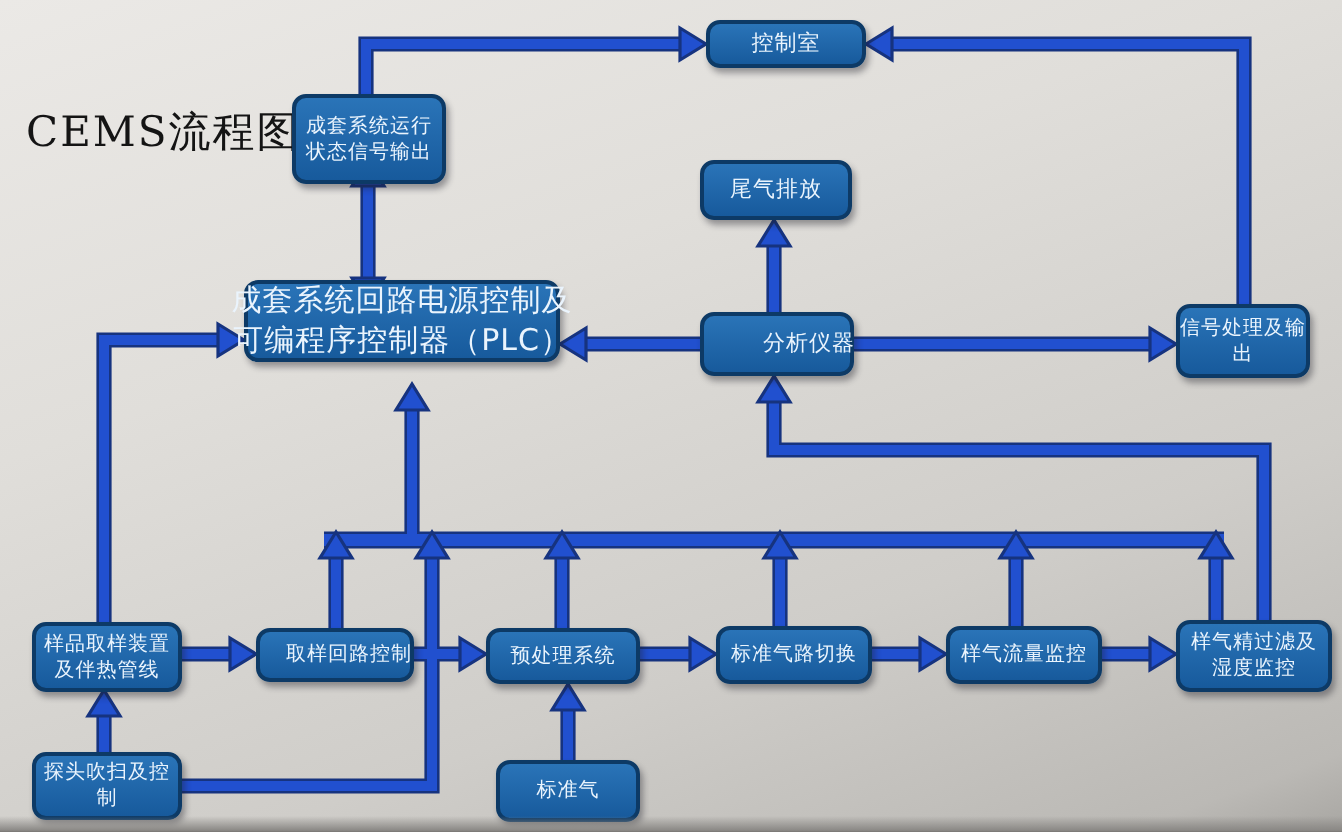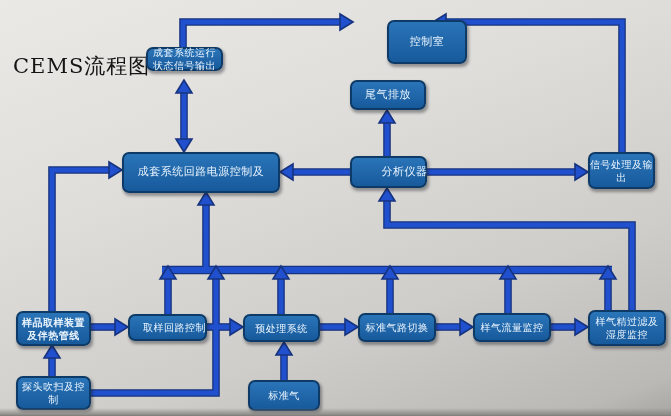--- a/index.html
+++ b/index.html
@@ -105,41 +105,42 @@
       <polygon points="52,345 44,358 60,358" fill="#2150cf" stroke="#16337f" stroke-width="1.6"></polygon>
       <polygon points="128,327 115,319 115,335" fill="#2150cf" stroke="#16337f" stroke-width="1.6"></polygon>
       <polygon points="243,327 230,319 230,335" fill="#2150cf" stroke="#16337f" stroke-width="1.6"></polygon>
       <polygon points="358,327 345,319 345,335" fill="#2150cf" stroke="#16337f" stroke-width="1.6"></polygon>
       <polygon points="473,327 460,319 460,335" fill="#2150cf" stroke="#16337f" stroke-width="1.6"></polygon>
       <polygon points="588,327 575,319 575,335" fill="#2150cf" stroke="#16337f" stroke-width="1.6"></polygon>
       <polygon points="284,342 276,355 292,355" fill="#2150cf" stroke="#16337f" stroke-width="1.6"></polygon>
       <polygon points="387,188 379,201 395,201" fill="#2150cf" stroke="#16337f" stroke-width="1.6"></polygon>
     </svg>
   <div id="nodes">
-      <div class="node" style="left: 353px; top: 20px; width: 80px; height: 44px; font-size: 11px; margin-left: 34px;">
+      <div class="node" style="left: 353px; top: 10px; width: 80px; height: 24px; font-size: 11px;">
         <span class="lbl">控制室</span>
       </div>
-      <div class="node" style="left: 146px; top: 47px; width: 77px; height: 24px; font-size: 10px;">
+      <div class="node" style="left: 146px; top: 47px; width: 77px; height: 45px; font-size: 10px;">
         <span class="lbl">成套系统运行</span>
         <span class="lbl">状态信号输出</span>
       </div>
       <div class="node" style="left: 350px; top: 80px; width: 76px; height: 30px; font-size: 11px;">
         <span class="lbl">尾气排放</span>
       </div>
-      <div class="node" style="left: 122px; top: 152px; width: 158px; height: 41px; font-size: 11px;">
+      <div class="node" style="left: 122px; top: 140px; width: 158px; height: 41px; font-size: 15px;">
         <span class="lbl">成套系统回路电源控制及</span>
+        <span class="lbl">可编程序控制器（PLC）</span>
       </div>
       <div class="node" style="left: 350px; top: 156px; width: 77px; height: 32px; font-size: 11px; padding-left: 34px;">
         <span class="lbl">分析仪器</span>
       </div>
       <div class="node" style="left: 588px; top: 152px; width: 67px; height: 37px; font-size: 10px; text-align: center;">
         <span class="lbl">信号处理及输</span>
         <span class="lbl">出</span>
       </div>
-      <div class="node" style="left: 16px; top: 311px; width: 75px; height: 35px; font-size: 10px; font-weight: bold;">
+      <div class="node" style="left: 16px; top: 311px; width: 75px; height: 35px; font-size: 10px;">
         <span class="lbl">样品取样装置</span>
         <span class="lbl">及伴热管线</span>
       </div>
       <div class="node" style="left: 128px; top: 314px; width: 79px; height: 27px; font-size: 10px; padding-left: 16px;">
         <span class="lbl">取样回路控制</span>
       </div>
       <div class="node" style="left: 243px; top: 314px; width: 77px; height: 28px; font-size: 10px;">
         <span class="lbl">预处理系统</span>
       </div>
       <div class="node" style="left: 358px; top: 313px; width: 78px; height: 29px; font-size: 10px;">

